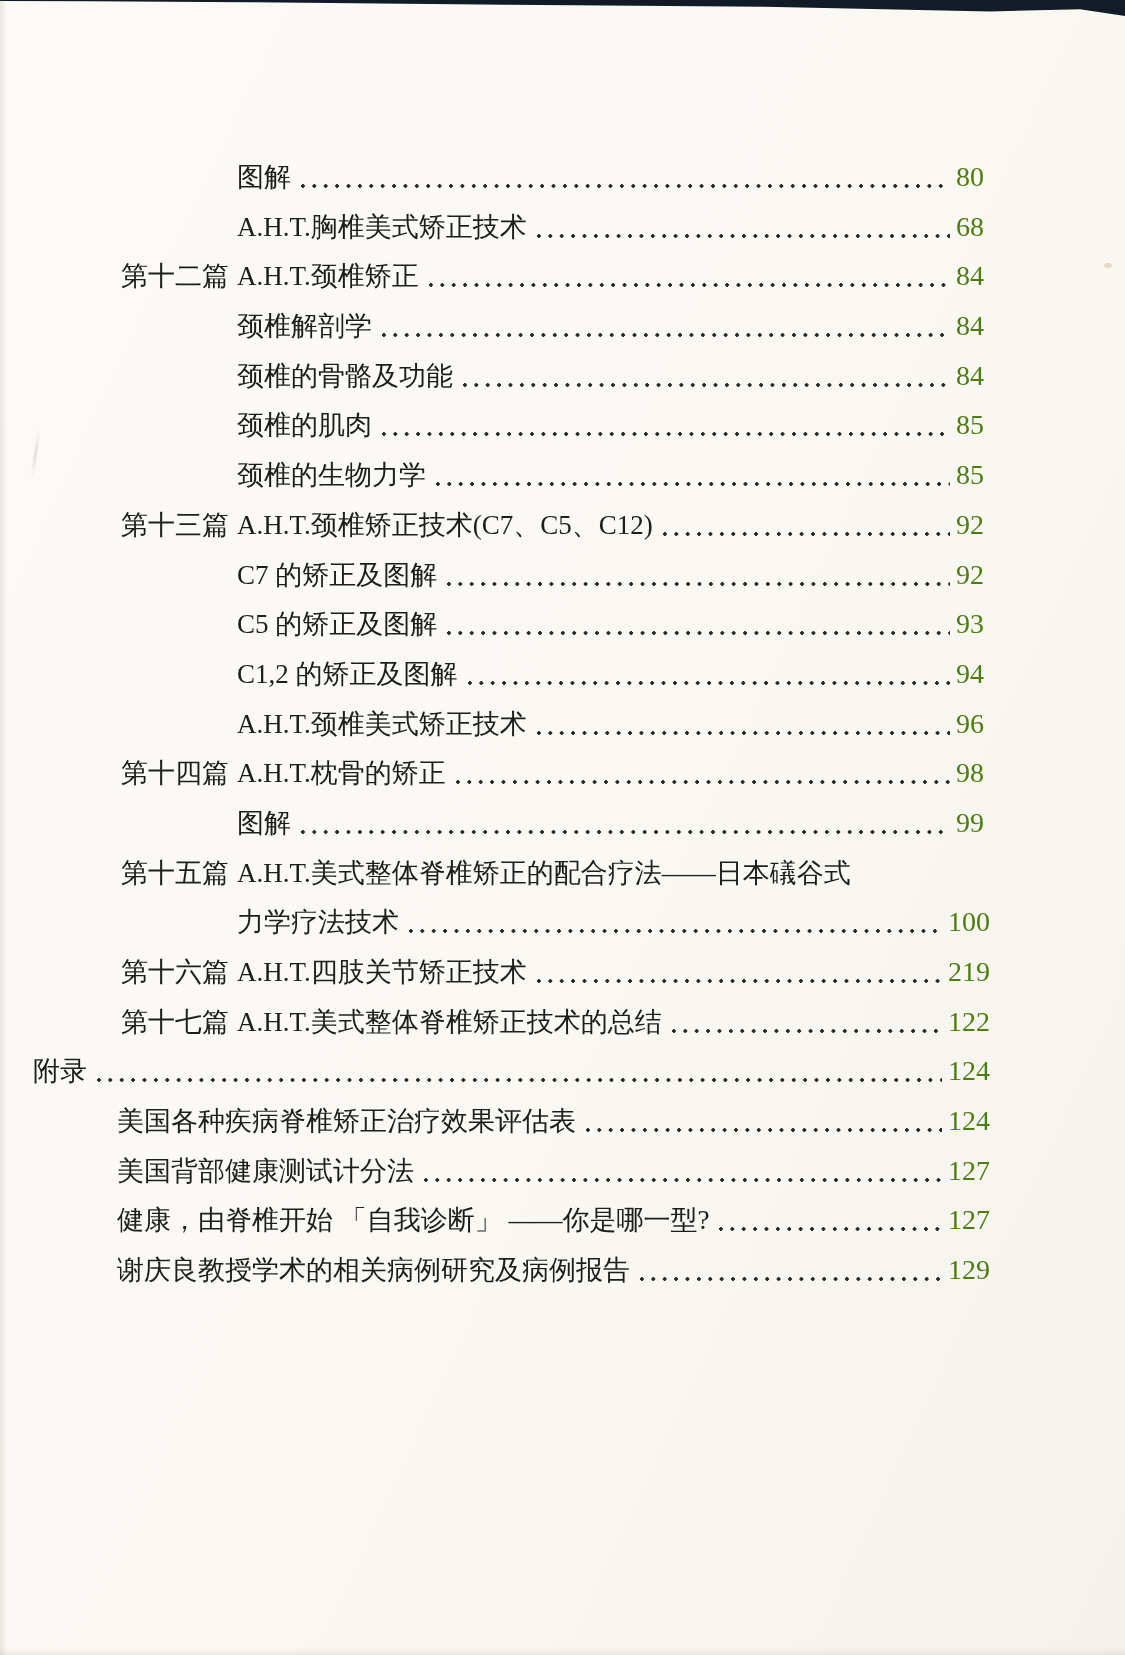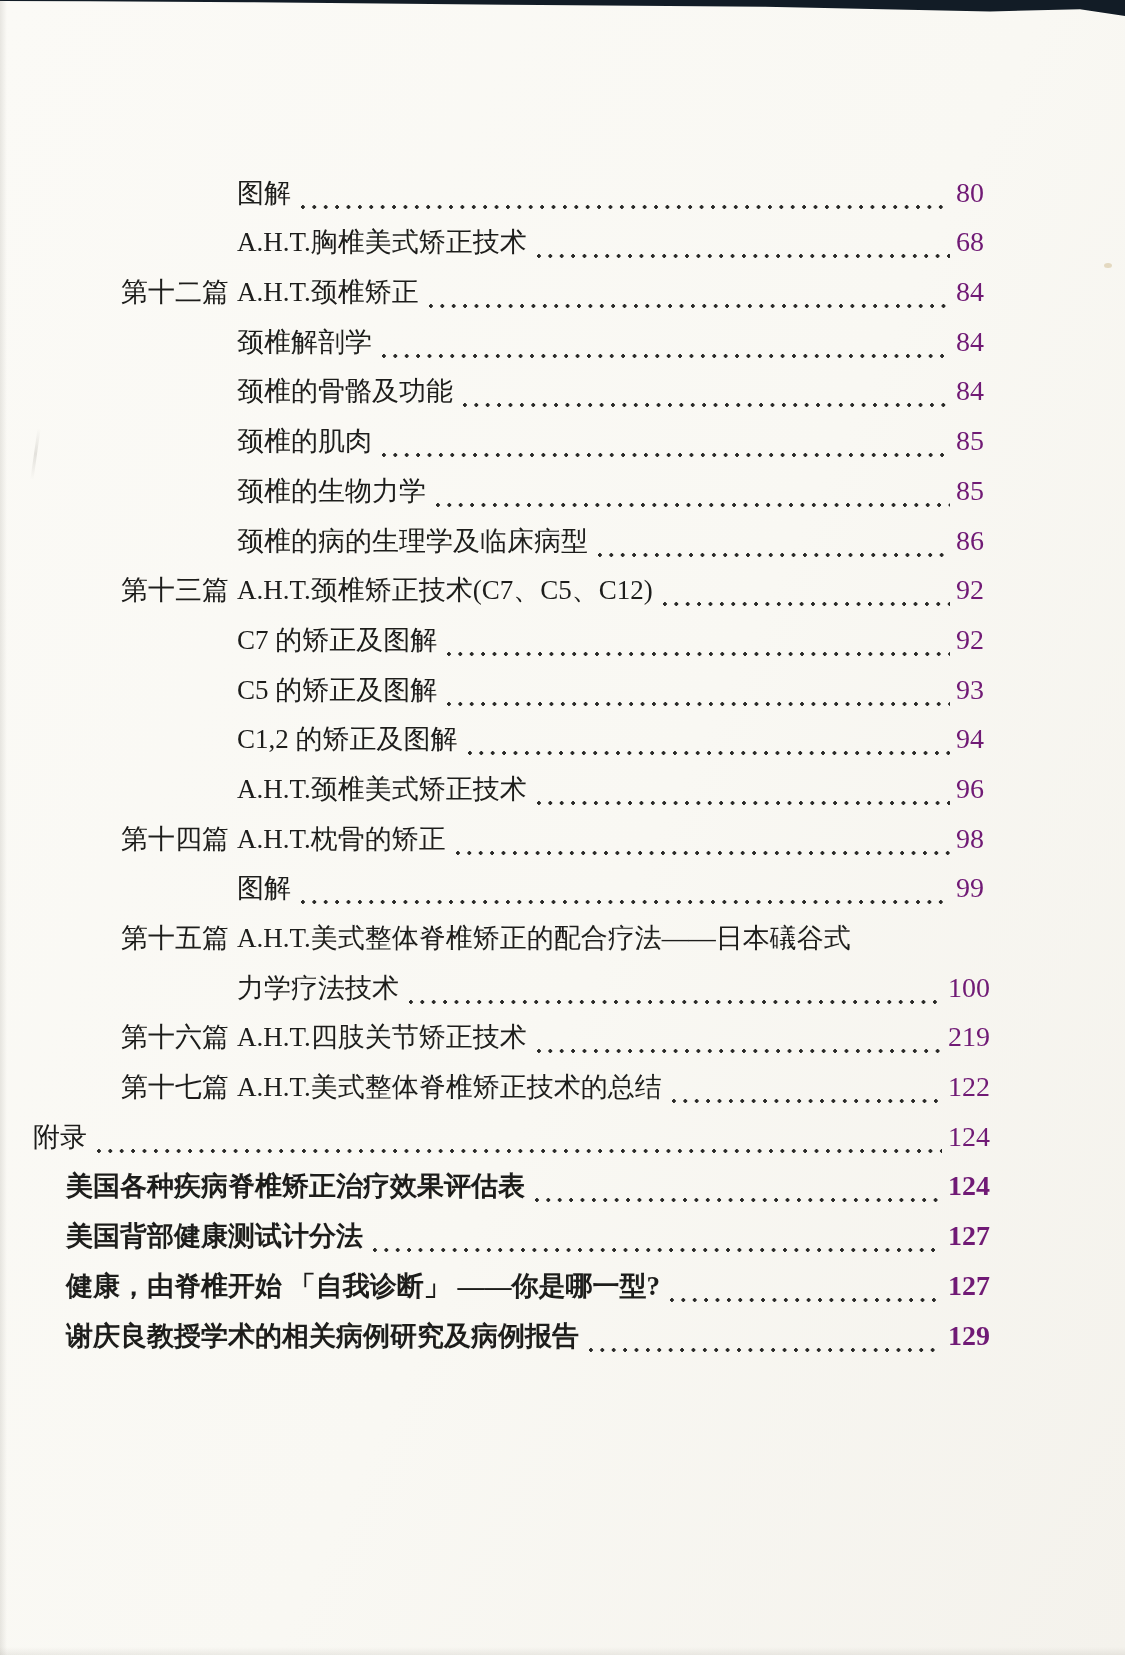--- a/index.html
+++ b/index.html
@@ -30,41 +30,41 @@
     transform:rotate(8deg);
   }
   .speck{
     position:absolute;left:1104px;top:263px;width:8px;height:5px;
     background:#d9c9a6;border-radius:50%;opacity:.65;
   }
   .toc{
     position:absolute;top:160px;left:0;right:135px;
   }
   .row{
-    display:flex;align-items:flex-end;
+    display:flex;align-items:flex-start;
     height:49.7px;
     font-size:27px;line-height:34px;
     white-space:nowrap;
   }
   .chapter{
     flex:0 0 auto;width:116px;margin-left:121px;
     letter-spacing:0;
   }
   .indent-sub{margin-left:237px;}
   .indent-root{margin-left:33px;}
-  .indent-appendix{margin-left:66px;font-weight:bold;}
+  .indent-appendix{margin-left:117px;}
   .indent-chapter{margin-left:0;}
   .title{flex:0 0 auto;}
   .leader{
     flex:1 1 auto;height:6px;margin:23px 6px 0 10px;
     background-image:radial-gradient(circle at 2px 3px,#2a2a28 1.6px,rgba(0,0,0,0) 2px);
     background-size:11.4px 6px;background-repeat:repeat-x;
   }
   .pagenum{
-    flex:0 0 auto;font-size:28px;line-height:34px;color:#701a75;
+    flex:0 0 auto;font-size:28px;line-height:34px;color:#4d7c0f;
     min-width:34px;text-align:left;
   }
 </style>
 </head>
 <body>
 
 <div class="scan-edge-top"></div>
 <div class="page-edge-left"></div>
 <div class="page-edge-bottom"></div>
 <div class="crease"></div>
@@ -106,26 +106,20 @@
     <span class="title">颈椎的肌肉</span>
     <span class="leader"></span>
     <span class="pagenum">85</span>
   </div>
     <div class="row indent-sub">
 
     <span class="title">颈椎的生物力学</span>
     <span class="leader"></span>
     <span class="pagenum">85</span>
   </div>
-    <div class="row indent-sub">
-
-    <span class="title">颈椎的病的生理学及临床病型</span>
-    <span class="leader"></span>
-    <span class="pagenum">86</span>
-  </div>
     <div class="row indent-chapter">
     <span class="chapter">第十三篇</span>
     <span class="title">A.H.T.颈椎矫正技术(C7、C5、C12)</span>
     <span class="leader"></span>
     <span class="pagenum">92</span>
   </div>
     <div class="row indent-sub">
 
     <span class="title">C7 的矫正及图解</span>
     <span class="leader"></span>

